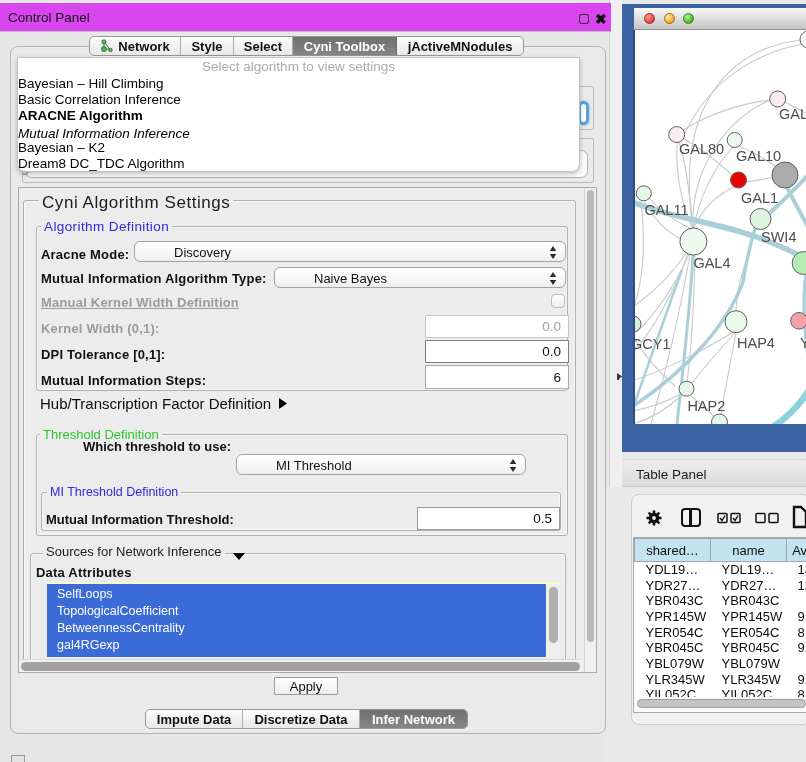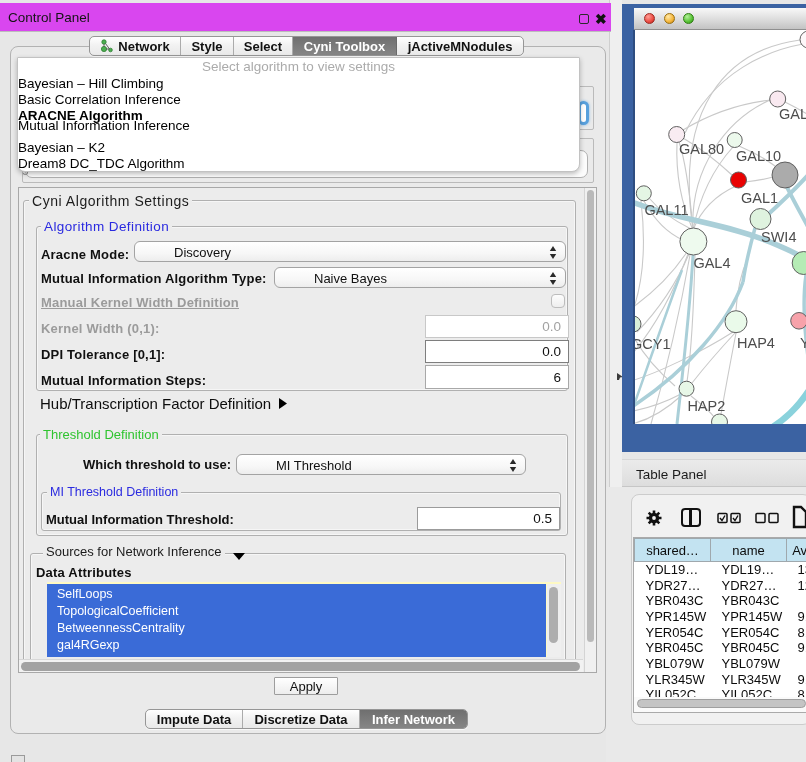--- a/index.html
+++ b/index.html
@@ -123,29 +123,29 @@
   <div class="abs" style="left:25px; top:150px; width:563px; height:28px; border:1px solid #b0b0b0; border-radius:7px; background:#fcfcfc;"></div>
   <div class="abs" style="left:22px; top:161px; font-size:12.5px; color:#8f8f8f;">galFiltered.sif default node</div>
   <div class="abs" style="left:560px; top:86px; width:34px; height:44px; border:1px solid #bababa; border-radius:2px;"></div>
   <div class="abs" style="left:578px; top:101px; width:11px; height:24px; border:3px solid #58a0dc; border-radius:6px; background:#fff; box-shadow:0 0 3px #7ab4e4;"></div>
 
   <div class="abs" id="popup">
     <div class="hint">Select algorithm to view settings</div>
     <div class="it" style="top:18px;">Bayesian – Hill Climbing</div>
     <div class="it" style="top:34px;">Basic Correlation Inference</div>
     <div class="it" style="top:50px; font-weight:bold;">ARACNE Algorithm</div>
-    <div class="it" style="top:60px;">Mutual Information Inference</div>
+    <div class="it" style="top:68px;font-style:italic;">Mutual Information Inference</div>
     <div class="it" style="top:82px;">Bayesian – K2</div>
     <div class="it" style="top:98px;">Dream8 DC_TDC Algorithm</div>
   </div>
 
   <div class="abs" id="scrollpane">
 
     <div class="grp" style="left:4px; top:12px; width:553px; height:700px;"></div>
-    <div class="gtitle" style="left:10px; top:5px; font-size:14px; letter-spacing:0.55px;">Cyni Algorithm Settings</div>
+    <div class="gtitle" style="left:20px; top:5px; font-size:17px; letter-spacing:0.55px;">Cyni Algorithm Settings</div>
 
     <div class="grp" style="left:17px; top:38px; width:532px; height:165px;"></div>
     <div class="gtitle" style="left:22px; top:31px; color:#2a2ae0; font-size:13.5px; letter-spacing:0.4px;">Algorithm Definition</div>
 
     <div class="lbl" style="left:22px; top:59px;">Aracne Mode:</div>
     <div class="combo" style="left:115px; top:53px; width:432px; height:21px;">
         <span class="ct">Discovery</span>
         <svg class="arx" width="8" height="15" viewBox="0 0 8 15">
           <path d="M4 1 L7.2 6 H0.8 Z" fill="#2a2a2a"></path>
           <path d="M4 14 L7.2 9 H0.8 Z" fill="#2a2a2a"></path>
@@ -174,21 +174,21 @@
     <div class="tf" style="left:406px; top:177px; width:144px; height:24px; border:1px solid #a8a8a8; line-height:23px;">6</div>
 
     <div class="abs" style="left:21px; top:207px; font-size:15px; color:#0d0d0d;">Hub/Transcription Factor Definition</div>
     <svg class="abs" style="left:258px; top:209px;" width="12" height="13">
         <path d="M2 1 L10 6.5 L2 12 Z" fill="#000"></path>
       </svg>
 
     <div class="grp" style="left:17px; top:246px; width:532px; height:102px;"></div>
     <div class="gtitle" style="left:21px; top:239px; color:#2fc42f;">Threshold Definition</div>
 
-    <div class="lbl" style="left:64px; top:269px; letter-spacing:0;">Which threshold to use:</div>
+    <div class="lbl" style="left:64px; top:251px; letter-spacing:0;">Which threshold to use:</div>
     <div class="combo" style="left:217px; top:266px; width:290px; height:21px;">
         <span class="ct">MI Threshold</span>
         <svg class="arx" width="8" height="15" viewBox="0 0 8 15">
           <path d="M4 1 L7.2 6 H0.8 Z" fill="#2a2a2a"></path>
           <path d="M4 14 L7.2 9 H0.8 Z" fill="#2a2a2a"></path>
         </svg>
       </div>
 
     <div class="grp" style="left:22px; top:304px; width:520px; height:39px;"></div>
     <div class="gtitle" style="left:28px; top:297px; color:#2a2ae0; font-size:12.5px;">MI Threshold Definition</div>

